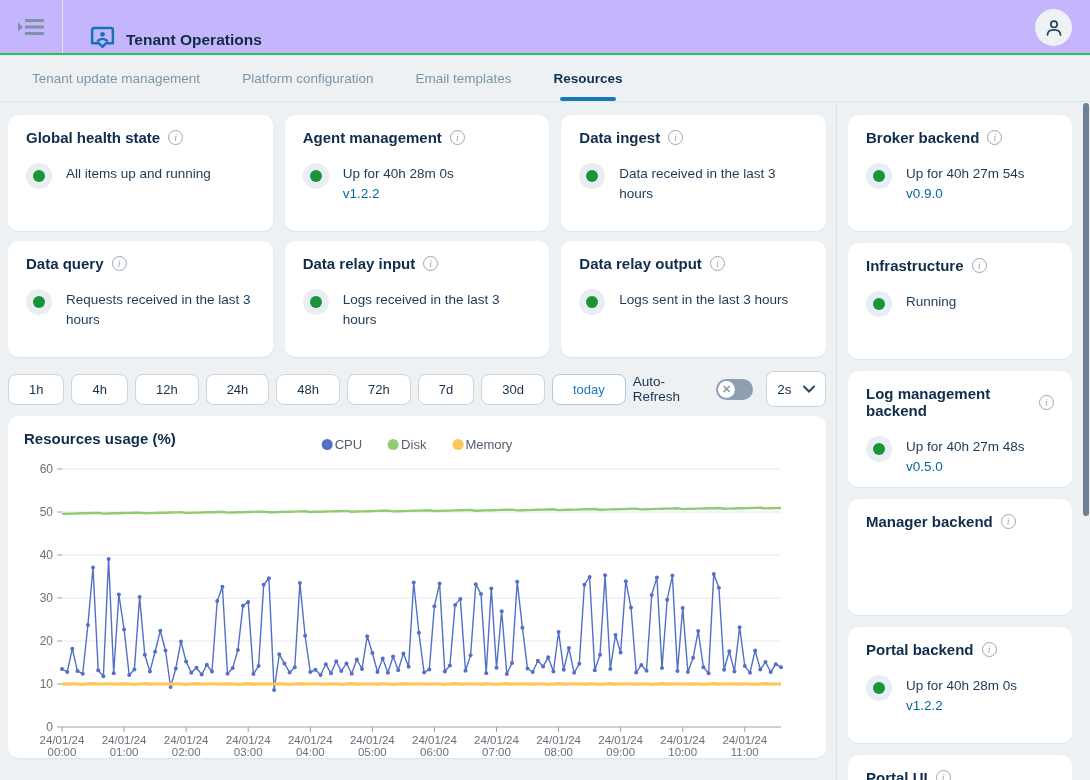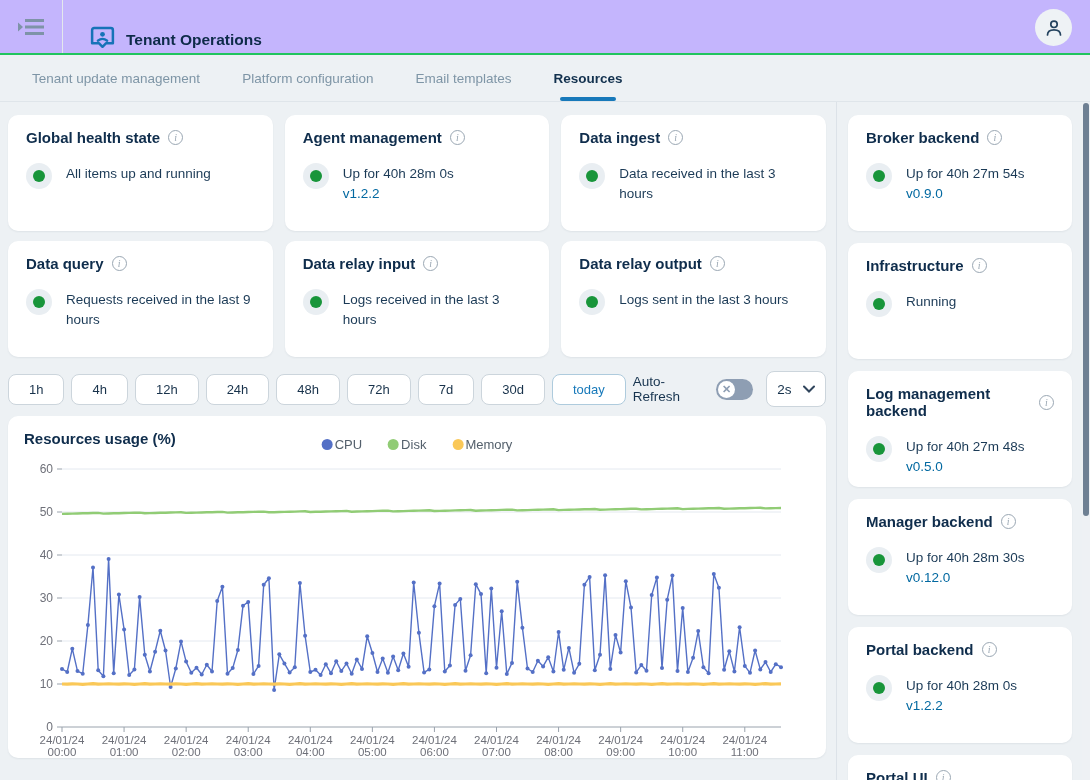--- a/index.html
+++ b/index.html
@@ -163,21 +163,21 @@
   <div class="card status-card">
     <div class="card-head">
       <span class="card-title">Data query</span>
       <span class="info-icon">i</span>
     </div>
     <div class="card-body">
       <span class="status-dot">
               <span class="dot-inner" style="background: rgb(24, 149, 58);"></span>
             </span>
       <span class="status-lines">
-        <span class="status-text" style="display:block;">Requests received in the last 9 hours</span>
+        <span class="status-text" style="display:block;">Requests received in the last 3 hours</span>
 
       </span>
     </div>
   </div>
 
   <div class="card status-card">
     <div class="card-head">
       <span class="card-title">Data relay input</span>
       <span class="info-icon">i</span>
     </div>
@@ -504,41 +504,32 @@
         <span class="status-version" style="display:block;">v0.5.0</span>
       </span>
     </div>
   </div>
 
   <div class="card status-card">
     <div class="card-head">
       <span class="card-title">Manager backend</span>
       <span class="info-icon">i</span>
     </div>
+  </div>
+
+  <div class="card status-card">
+    <div class="card-head">
+      <span class="card-title">Portal backend</span>
+      <span class="info-icon">i</span>
+    </div>
     <div class="card-body">
       <span class="status-dot">
             <span class="dot-inner" style="background: rgb(24, 149, 58);"></span>
           </span>
       <span class="status-lines">
-        <span class="status-text" style="display:block;">Up for 40h 28m 30s</span>
-        <span class="status-version" style="display:block;">v0.12.0</span>
-      </span>
-    </div>
-  </div>
-
-  <div class="card status-card">
-    <div class="card-head">
-      <span class="card-title">Portal backend</span>
-      <span class="info-icon">i</span>
-    </div>
-    <div class="card-body">
-      <span class="status-dot">
-            <span class="dot-inner" style="background: rgb(24, 149, 58);"></span>
-          </span>
-      <span class="status-lines">
         <span class="status-text" style="display:block;">Up for 40h 28m 0s</span>
         <span class="status-version" style="display:block;">v1.2.2</span>
       </span>
     </div>
   </div>
 
   <div class="card status-card">
     <div class="card-head">
       <span class="card-title">Portal UI</span>
       <span class="info-icon">i</span>

